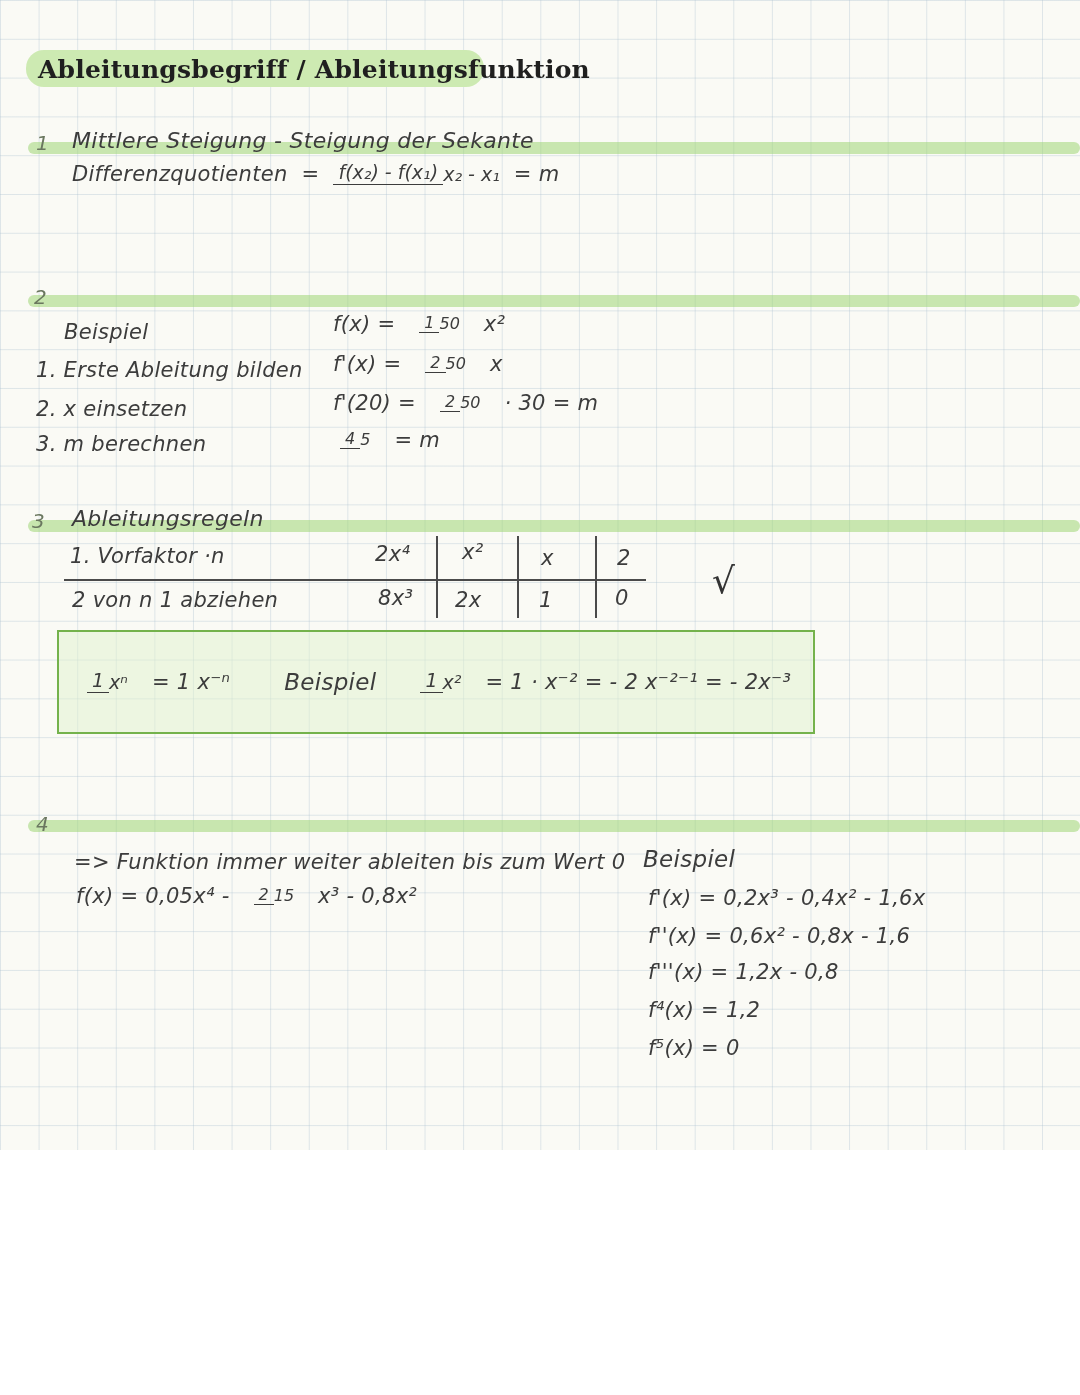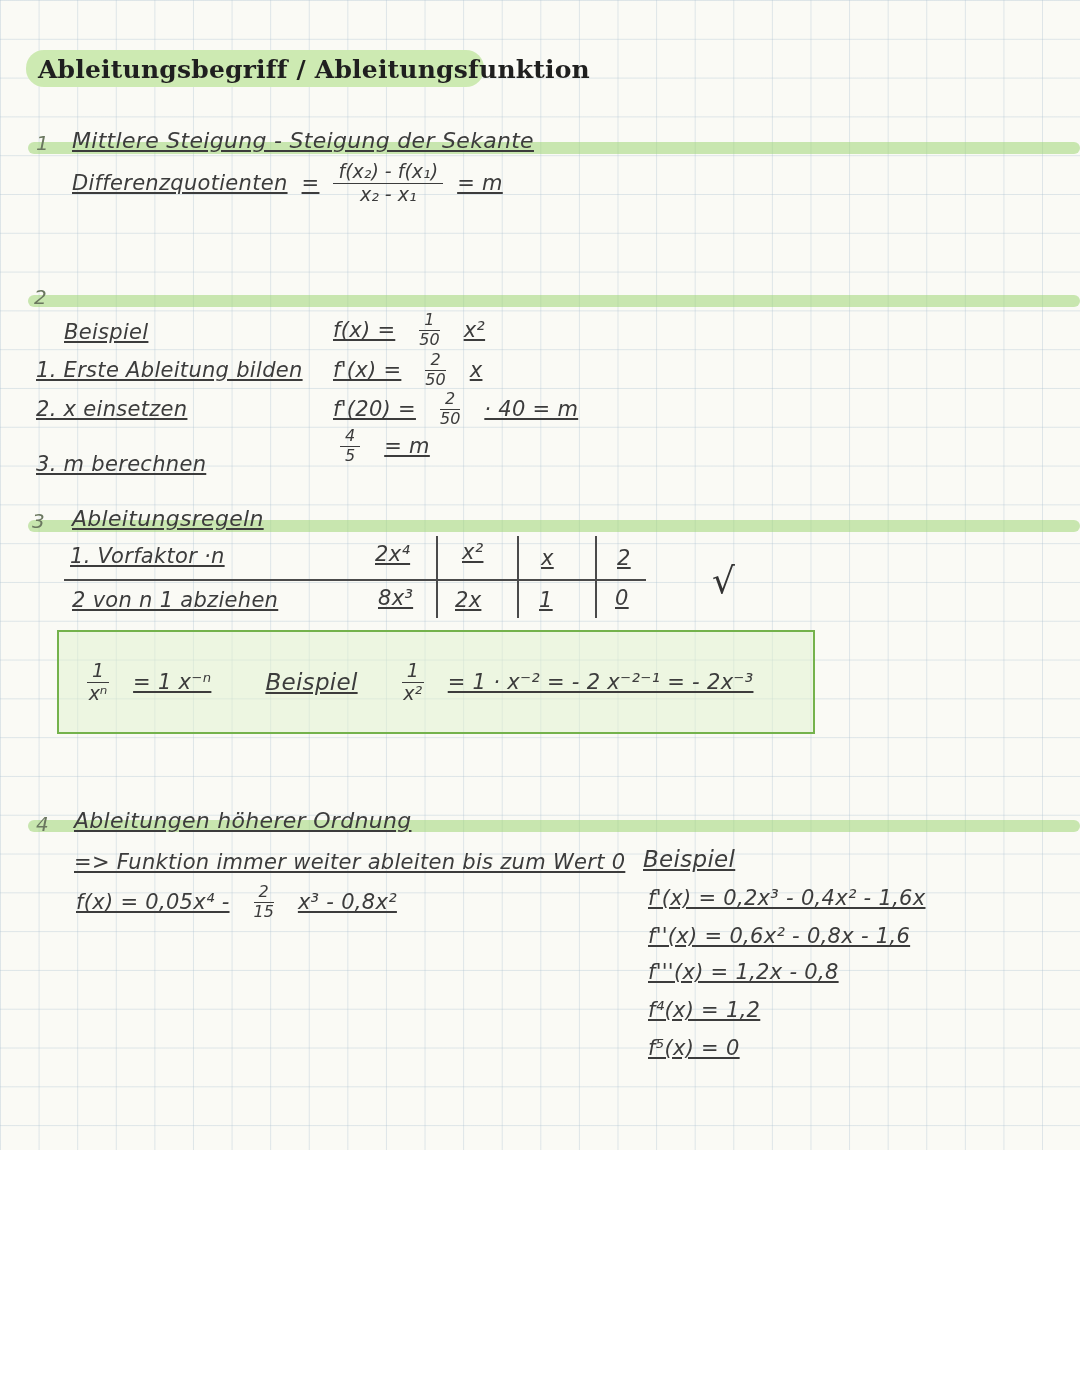--- a/index.html
+++ b/index.html
@@ -7,31 +7,31 @@
   .page{
     position:relative;width:1080px;height:1150px;overflow:hidden;
     background-color:#fafaf5;
     background-image:
       linear-gradient(to right, rgba(175,195,210,.38) 1px, transparent 1px),
       linear-gradient(to bottom, rgba(175,195,210,.38) 1px, transparent 1px);
     background-size:38.6px 38.8px;
     font-family:"DejaVu Sans", sans-serif;
     color:#3c3c3c;
   }
-  .hw{font-style:italic;font-size:21px;letter-spacing:.3px;white-space:nowrap;text-decoration:underline;}
+  .hw{font-style:italic;font-size:21px;letter-spacing:.3px;white-space:nowrap;}
   .abs{position:absolute;}
   .row{position:absolute;display:flex;align-items:center;gap:24px;}
   .marker{position:absolute;height:12px;left:28px;right:0;
           background:rgba(158,214,116,.55);border-radius:7px;}
   .title-hl{position:absolute;left:26px;top:50px;width:458px;height:37px;
             background:#cdeab2;border-radius:18px;}
   .title{position:absolute;left:38px;top:55px;font-family:"DejaVu Serif", serif;
          font-size:25px;font-weight:600;color:#1f1f1f;letter-spacing:.2px;}
   .secnum{position:absolute;font-style:italic;font-size:20px;color:#6a775f;}
-  .frac{display:inline-flex;flex-direction:column;align-items:center;
+  .frac{display:inline-flex;flex-direction:row;align-items:center;
         line-height:1.05;font-size:16px;text-align:right;font-style:italic;}
   .frac > .fr-top{padding:0 5px 1px;border-bottom:1.6px solid #3c3c3c;}
   .frac > .fr-bot{padding-top:1px;}
   .frac-lg{font-size:19px;}
   .vline{position:absolute;width:1.6px;background:#4a4a4a;}
   .hline{position:absolute;height:1.6px;background:#4a4a4a;}
   .box{position:absolute;left:57px;top:630px;width:758px;height:104px;
        border:2px solid #74b24c;background:rgba(223,241,206,.5);
        display:flex;align-items:center;gap:24px;padding:0 10px 0 28px;box-sizing:border-box;}
   .check{position:absolute;font-size:36px;color:#333;font-style:normal;}
@@ -83,24 +83,24 @@
     <span class="hw">x</span>
   </div>
 
   <div class="hw abs" style="left:36px;top:397px">2.  x einsetzen</div>
   <div class="row" style="left:333px;top:391px">
     <span class="hw">f'(20) =</span>
     <span class="frac">
       <span class="fr-top">2</span>
       <span class="fr-bot">50</span>
     </span>
-    <span class="hw">· 40   = m</span>
+    <span class="hw">· 30   = m</span>
   </div>
 
-  <div class="hw abs" style="left:36px;top:452px">3.  m berechnen</div>
+  <div class="hw abs" style="left:36px;top:432px">3.  m berechnen</div>
   <div class="row" style="left:340px;top:428px">
     <span class="frac">
       <span class="fr-top">4</span>
       <span class="fr-bot">5</span>
     </span>
     <span class="hw">=  m</span>
   </div>
 
   <div class="marker" style="top:520px"></div>
   <div class="secnum" style="left:32px;top:509px">3</div>
@@ -135,21 +135,20 @@
     <span class="hw beisp-lg" style="margin-left:30px">Beispiel</span>
     <span class="frac frac-lg" style="margin-left:20px">
       <span class="fr-top">1</span>
       <span class="fr-bot">x²</span>
     </span>
     <span class="hw">=  1 · x⁻²   =   - 2 x⁻²⁻¹   =  - 2x⁻³</span>
   </div>
 
   <div class="marker" style="top:820px"></div>
   <div class="secnum" style="left:36px;top:812px">4</div>
-  <div class="hw abs" style="left:74px;top:808px;font-size:22px">Ableitungen höherer Ordnung</div>
 
   <div class="hw abs" style="left:74px;top:850px">=&gt; Funktion immer  weiter  ableiten  bis zum  Wert 0</div>
 
   <div class="row" style="left:76px;top:884px">
     <span class="hw">f(x) = 0,05x⁴ -</span>
     <span class="frac">
       <span class="fr-top">2</span>
       <span class="fr-bot">15</span>
     </span>
     <span class="hw">x³  - 0,8x²</span>

